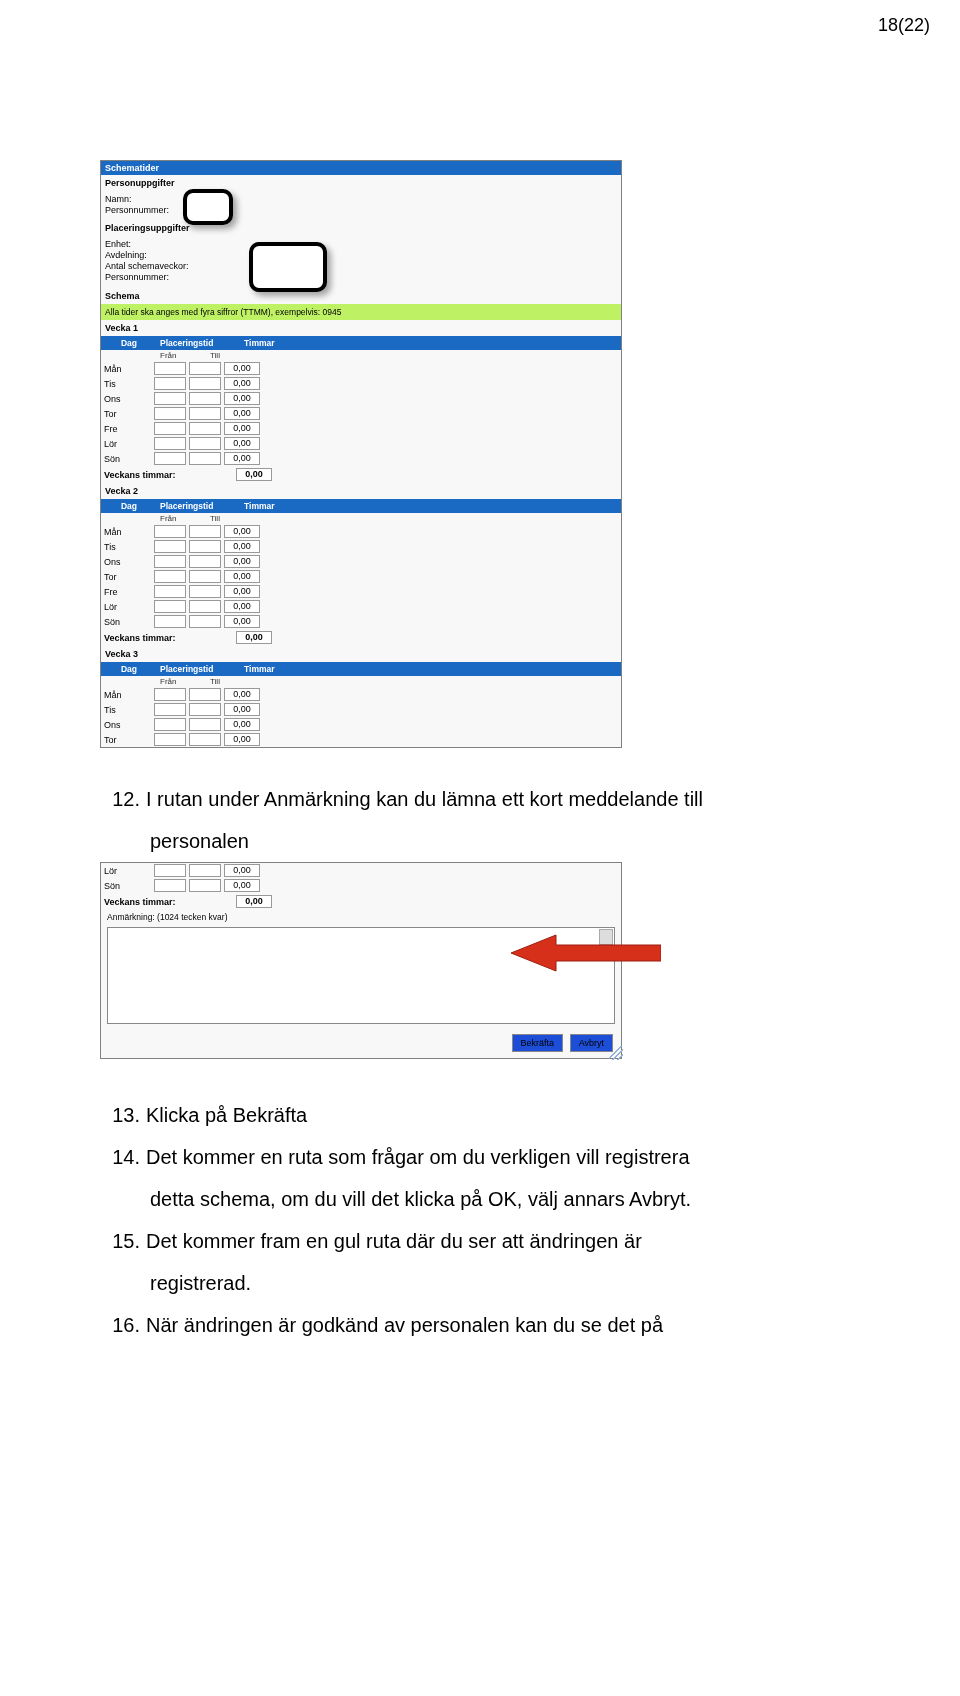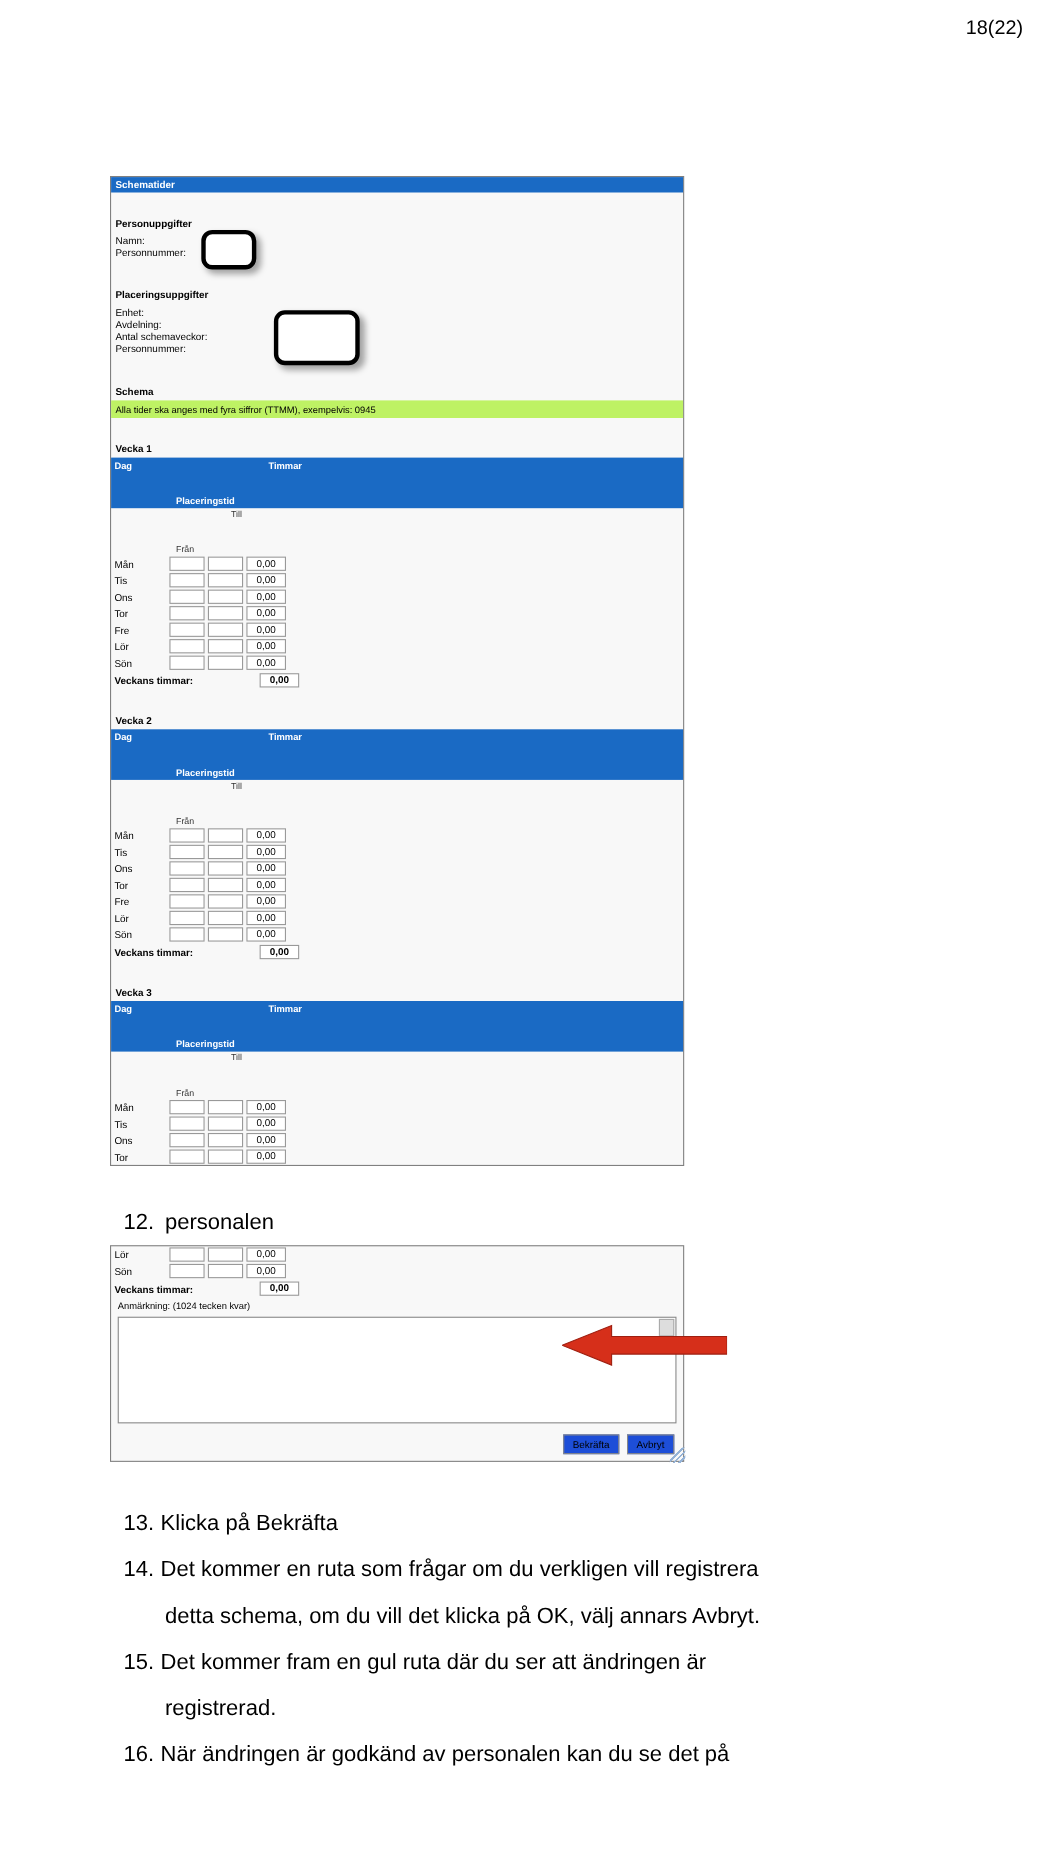--- a/index.html
+++ b/index.html
@@ -36,21 +36,20 @@
   }
   .blue-bar {
     background: #1a6ac4;
     color: #fff;
     font-weight: bold;
     padding: 2px 4px;
   }
   .sec-title {
     font-weight: bold;
     padding: 3px 4px;
-    margin-top: 20px;
   }
   .field-block {
     padding: 2px 4px 4px 4px;
     position: relative;
   }
   .field-line { margin: 1px 0; }
   .lbl { display: inline-block; width: 100px; }
 
   .redact-small, .redact-big {
     position: absolute;
@@ -70,22 +69,22 @@
 
   
   .tbl-head {
     display: flex;
     background: #1a6ac4;
     color: #fff;
     font-weight: bold;
     font-size: 8.5px;
   }
   .tbl-head > div { padding: 2px 3px; }
-  .col-day  { width: 50px; }
-  .col-from { width: 44px; margin-top: 32px; }
+  .col-day  { width: 50px; text-align: center; }
+  .col-from { width: 44px; }
   .col-to   { width: 34px; }
   .col-tim  { width: 50px; }
   .subhead {
     display: flex;
     font-size: 8px;
     color: #333;
   }
   .subhead > div { padding: 1px 3px; }
   .row {
     display: flex;
@@ -339,20 +338,21 @@
           <span class="cell-in"></span>
           <span class="cell-in wide" style="text-align:center;line-height:11px;">0,00</span>
         </div>
       </div>
   </div>
 
   <div class="steps">
     <div class="step-row">
       <div class="step-num">12.</div>
       <div class="step-txt">
+        <span>I rutan under Anmärkning kan du lämna ett kort meddelande till</span>
         <span class="cont">personalen</span>
       </div>
     </div>
   </div>
 
   <div class="form-frame2">
     <div id="form2-days">
         <div class="row">
           <span class="dn">Lör</span>
           <span class="cell-in"></span>

